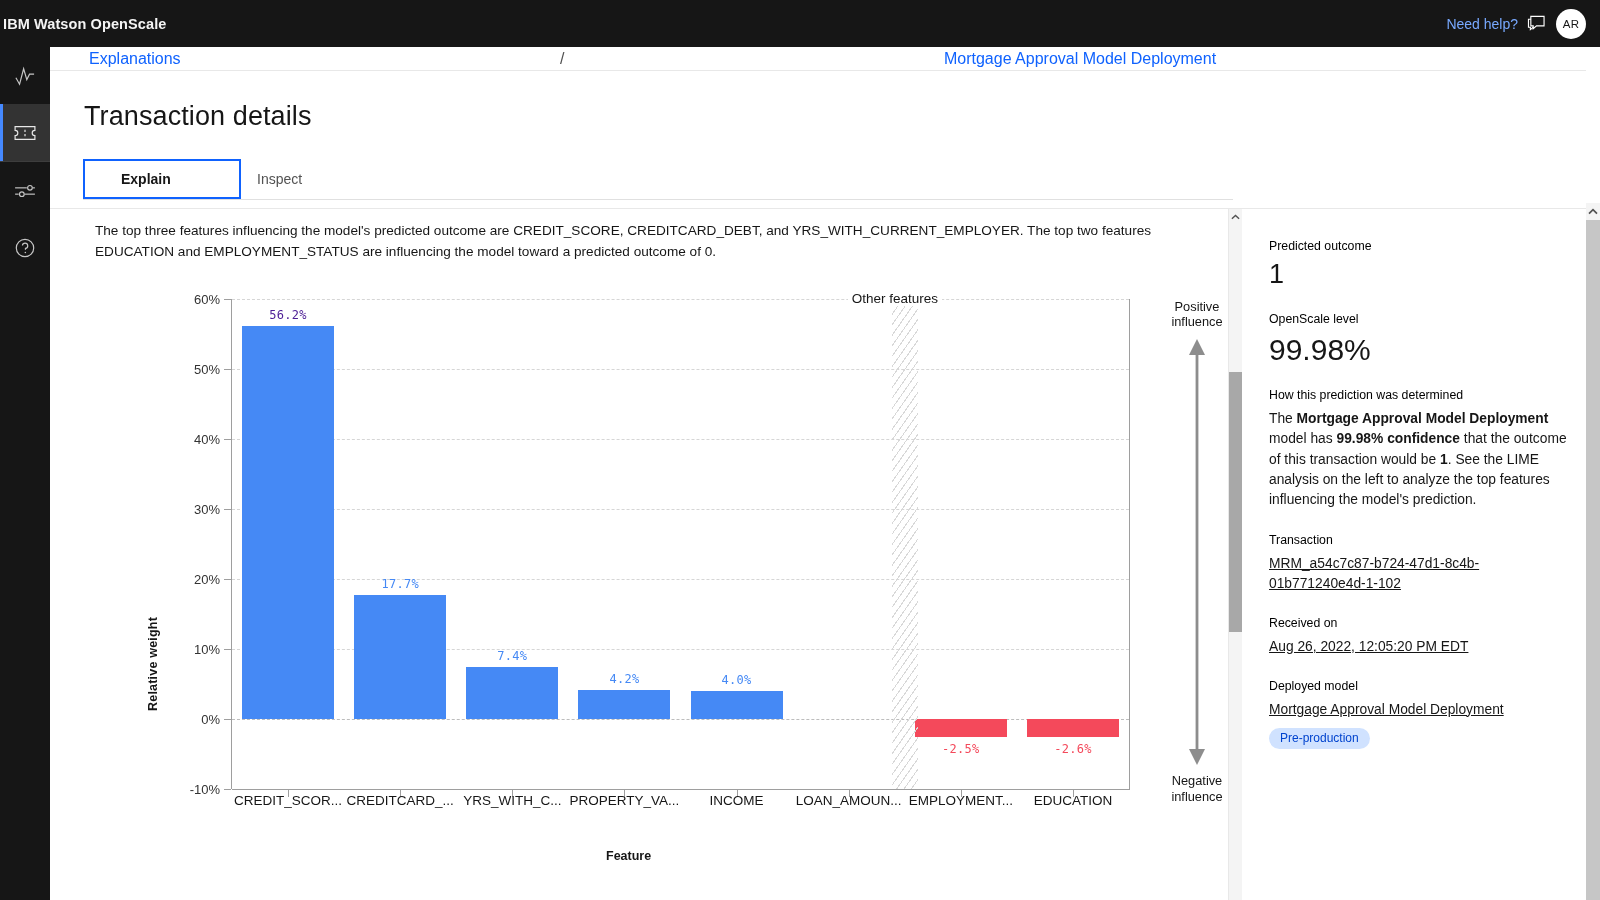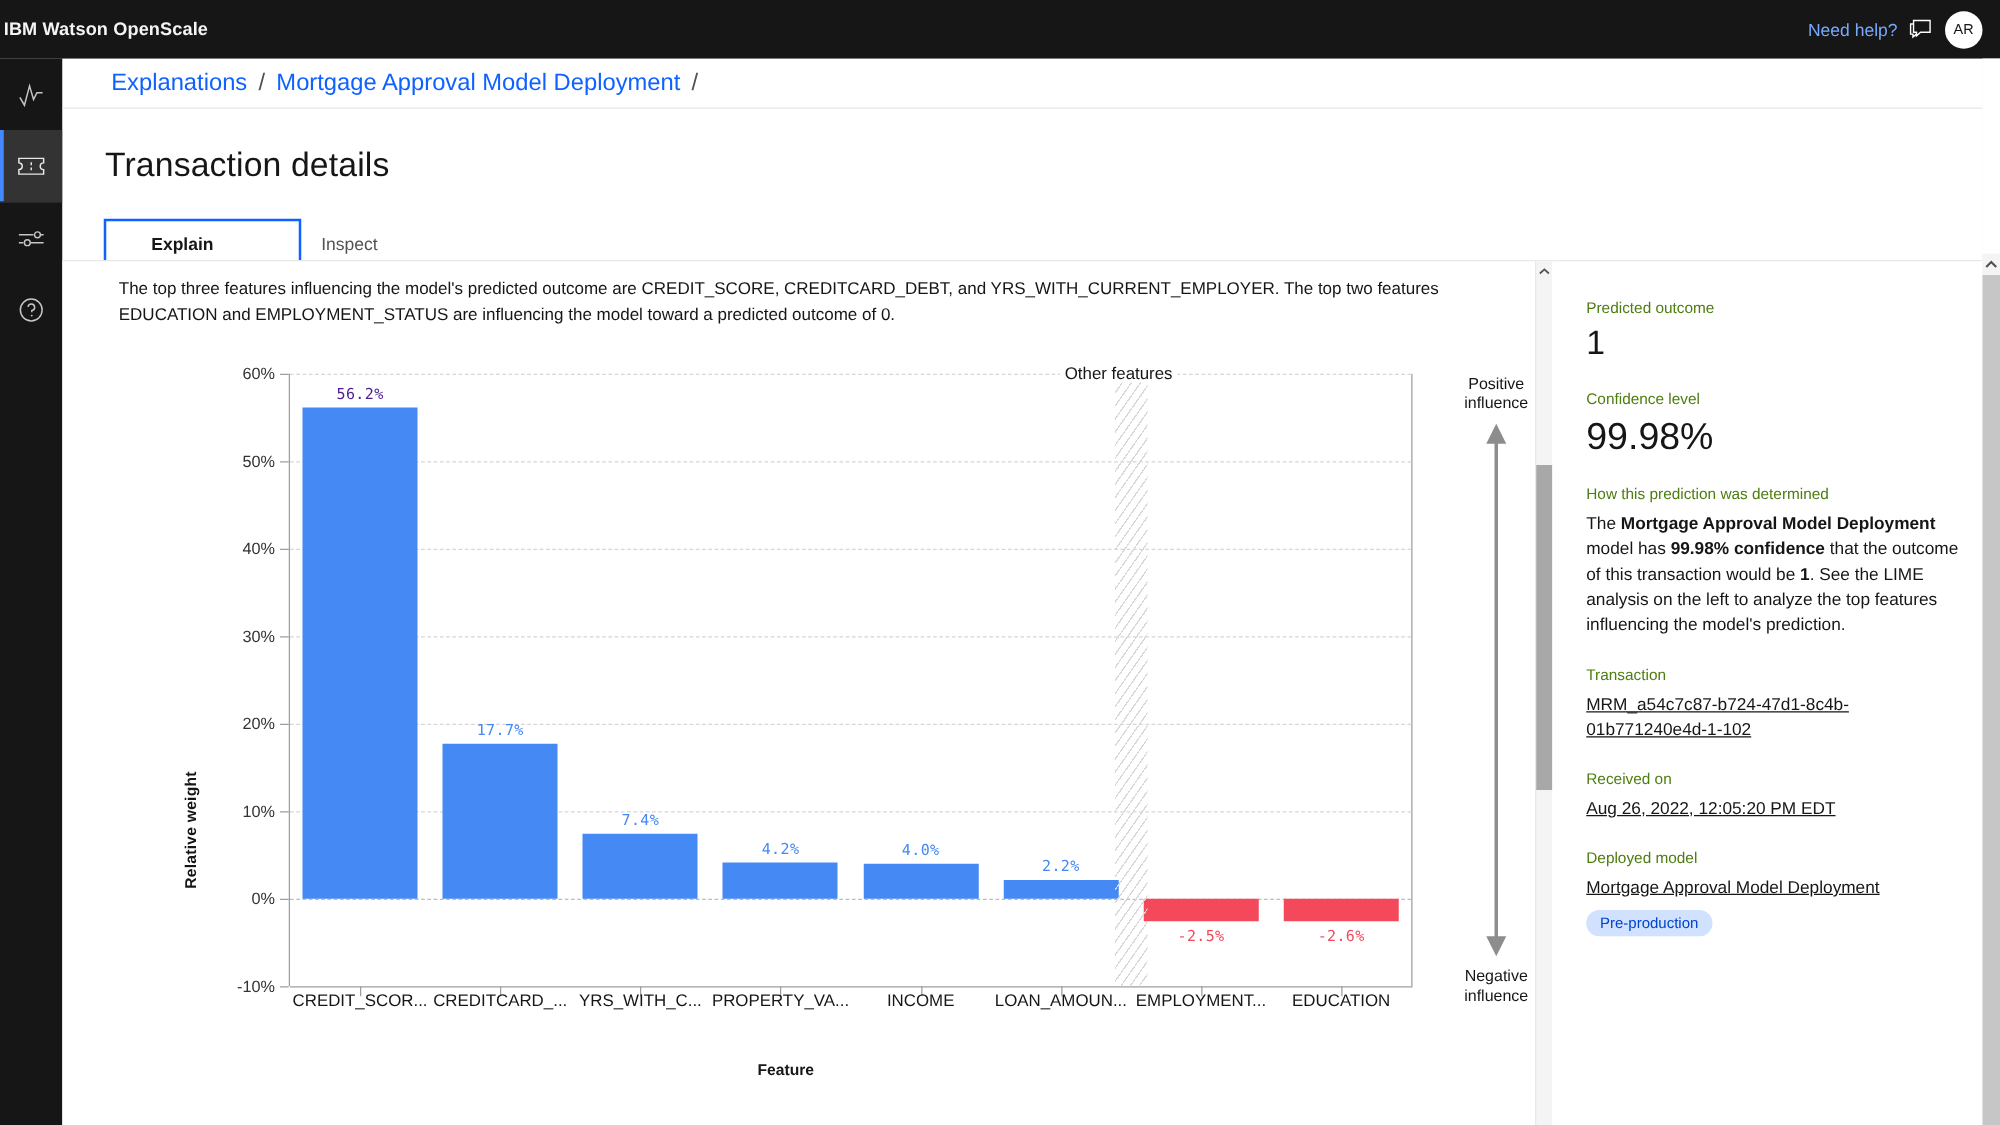--- a/index.html
+++ b/index.html
@@ -59,23 +59,23 @@
   }
   .rail svg { display: block; }
 
   
   .main {
     position: absolute; top: 47px; left: 50px;
     width: 1550px; height: 853px; background: #ffffff;
   }
 
   .breadcrumb {
-    height: 40px; padding-left: 39px;
+    height: 24px; padding-left: 39px;
     display: flex; align-items: center; gap: 9px;
-    font-size: 19px; border-bottom: 1px solid #e8e8e8;
+    font-size: 16px; border-bottom: 1px solid #e8e8e8; justify-content: space-between;
   }
   .breadcrumb a { color: #0f62fe; text-decoration: none; }
   .breadcrumb .sep { color: #525252; }
 
   .page-title {
     padding: 30px 0 0 34px;
     font-size: 27px; font-weight: 400; color: #161616; letter-spacing: .1px;
   }
 
   
@@ -212,21 +212,21 @@
 
   
   .detail {
     position: relative;
     width: 358px; height: 692px;
     background: #ffffff; border-top: 1px solid #e8e8e8;
     padding: 30px 26px 0 27px;
     overflow: hidden;
   }
   .d-label {
-    font-size: 12.3px; color: #4d7c0f; margin-bottom: 7px;
+    font-size: 12.3px; color: #000000; margin-bottom: 7px;
   }
   .d-big { font-size: 27px; color: #161616; font-weight: 300; line-height: 1.1; }
   .d-huge { font-size: 30px; color: #161616; font-weight: 300; line-height: 1.1; }
   .d-val { font-size: 13.8px; color: #161616; line-height: 1.45; text-decoration: underline; }
   .d-para { font-size: 13.8px; color: #161616; line-height: 1.48; }
   .d-para b { font-weight: 700; }
   .d-grey { font-size: 13.8px; color: #6f6f6f; }
   .d-block { margin-bottom: 22px; }
   .badge {
     display: inline-block; margin-top: 8px;
@@ -363,24 +363,20 @@
               <div class="val" style="color: rgb(69, 137, 245); top: 350.2px;">7.4%</div>
             </div>
             <div class="bar" style="left: 346.438px; top: 0px; height: 490px;">
               <div class="rect" style="top: 390.6px; height: 29.4px; background: rgb(69, 137, 245);"></div>
               <div class="val" style="color: rgb(69, 137, 245); top: 372.6px;">4.2%</div>
             </div>
             <div class="bar" style="left: 458.562px; top: 0px; height: 490px;">
               <div class="rect" style="top: 392px; height: 28px; background: rgb(69, 137, 245);"></div>
               <div class="val" style="color: rgb(69, 137, 245); top: 374px;">4.0%</div>
             </div>
-            <div class="bar" style="left: 570.688px; top: 0px; height: 490px;">
-              <div class="rect" style="top: 404.6px; height: 15.4px; background: rgb(69, 137, 245);"></div>
-              <div class="val" style="color: rgb(69, 137, 245); top: 386.6px;">2.2%</div>
-            </div>
             <div class="bar" style="left: 682.812px; top: 0px; height: 490px;">
               <div class="rect" style="top: 420px; height: 17.5px; background: rgb(244, 73, 91);"></div>
               <div class="val" style="color: rgb(244, 73, 91); top: 442.5px;">-2.5%</div>
             </div>
             <div class="bar" style="left: 794.938px; top: 0px; height: 490px;">
               <div class="rect" style="top: 420px; height: 18.2px; background: rgb(244, 73, 91);"></div>
               <div class="val" style="color: rgb(244, 73, 91); top: 443.2px;">-2.6%</div>
             </div>
           </div>
         <div id="yticks">
@@ -452,21 +448,21 @@
     </div>
 
     <div class="detail">
 
       <div class="d-block">
         <div class="d-label">Predicted outcome</div>
         <div class="d-big">1</div>
       </div>
 
       <div class="d-block">
-        <div class="d-label">Confidence level</div>
+        <div class="d-label">OpenScale level</div>
         <div class="d-huge">99.98%</div>
       </div>
 
       <div class="d-block">
         <div class="d-label">How this prediction was determined</div>
         <div class="d-para"><span>The </span><b>Mortgage Approval Model Deployment</b><span> model has </span><b>99.98% confidence</b><span> that the outcome of this transaction would be </span><b>1</b><span>. See the LIME analysis on the left to analyze the top features influencing the model's prediction.</span></div>
       </div>
 
       <div class="d-block">
         <div class="d-label">Transaction</div>

